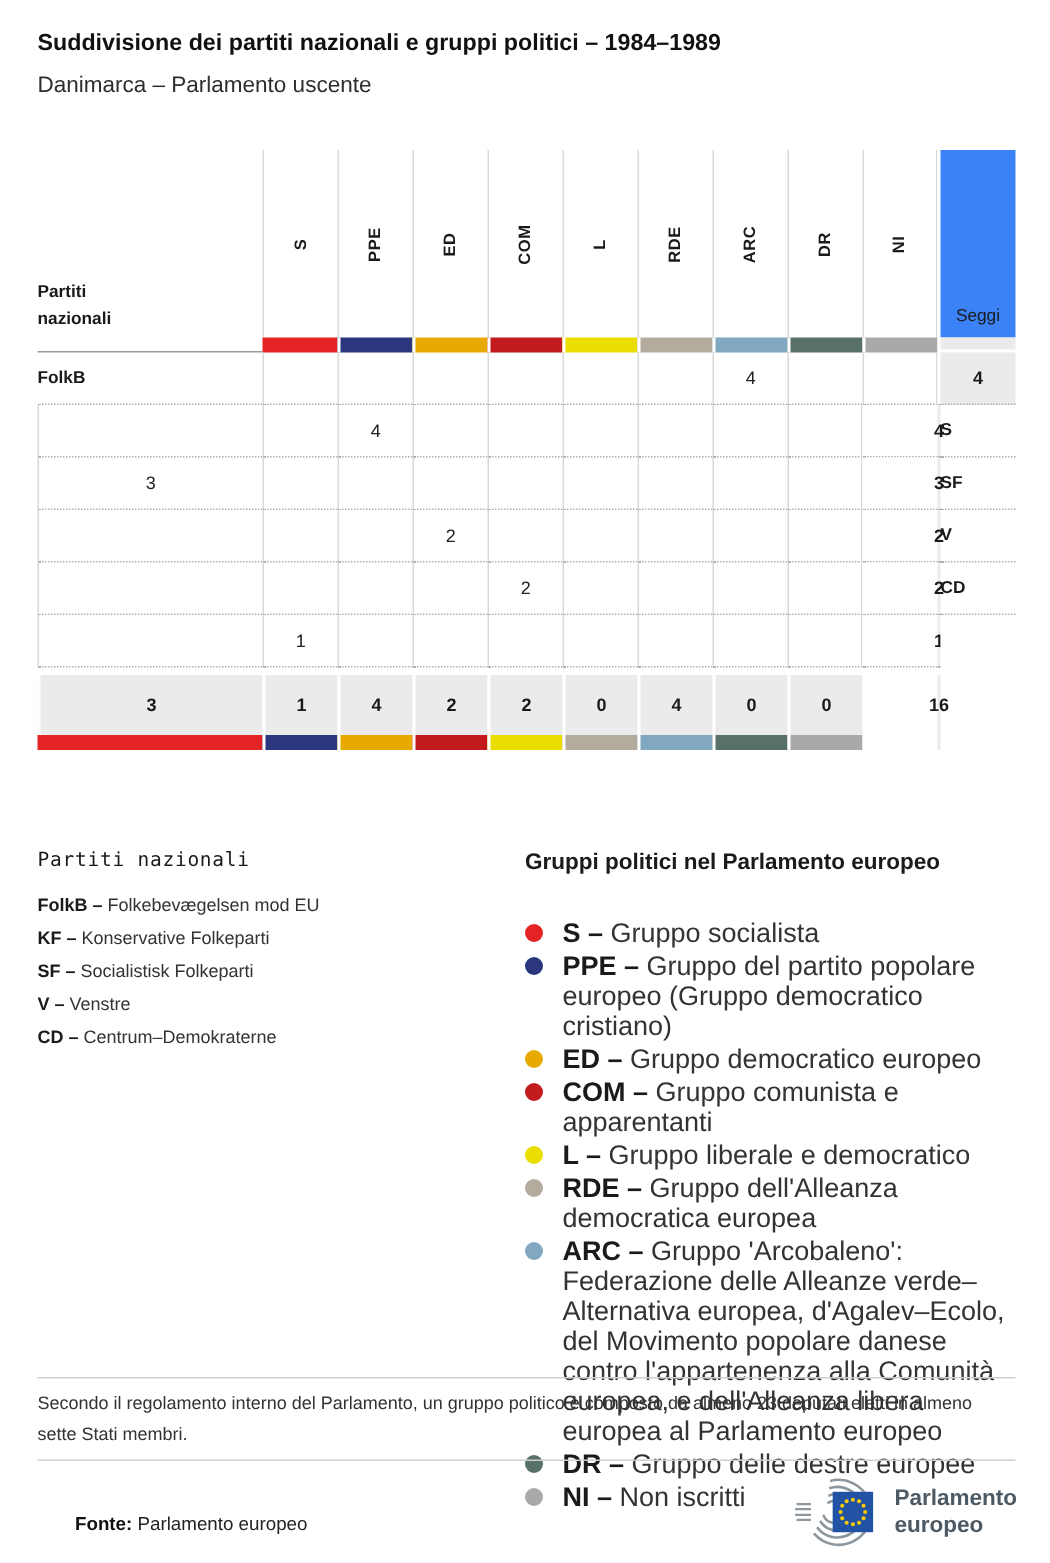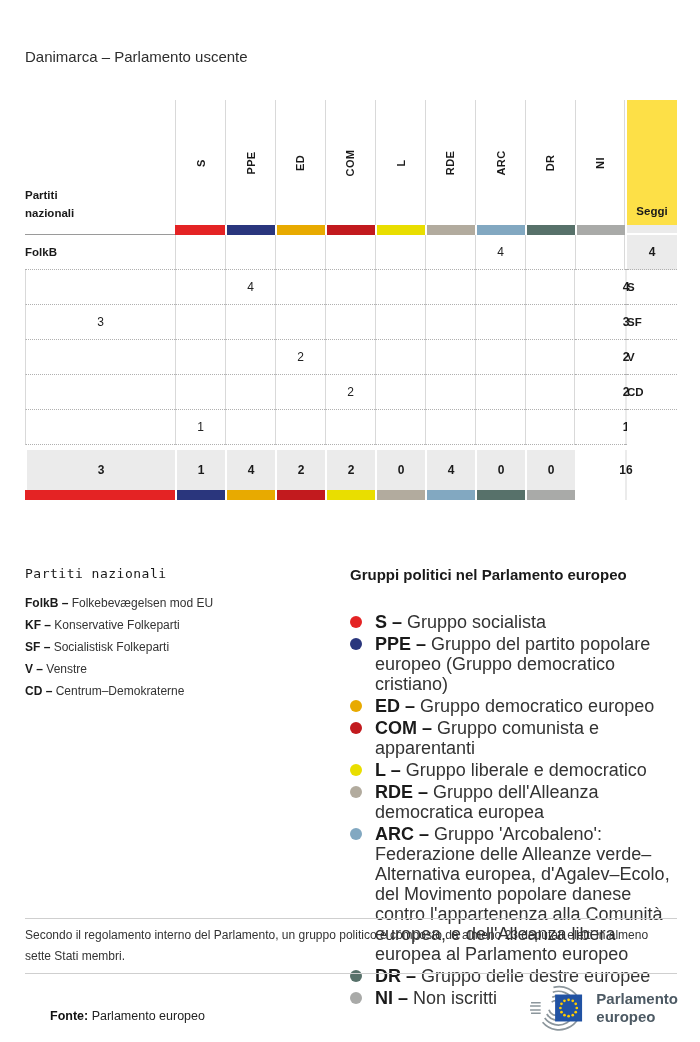--- a/index.html
+++ b/index.html
@@ -21,22 +21,22 @@
   .r-bar  { height:10px; }
   .r-data { height:35px; }
   .r-tot  { height:40px; }
   .vline  { border-left:1px solid #d9d9d9; }
   .vline-r{ border-right:1px solid #d9d9d9; }
   .dotted { border-bottom:1px dotted #b0b0b0; }
   .corner { display:flex; flex-direction:column; justify-content:flex-end; padding-bottom:3px;
             font-weight:bold; font-size:11.5px; line-height:18px; }
   .h-cell { display:flex; align-items:center; justify-content:center; }
   .vlabel { transform:rotate(-90deg); white-space:nowrap; font-weight:bold; font-size:11px; letter-spacing:.4px; }
-  .seggi-head { background:#fde047; display:flex; align-items:flex-end; justify-content:center;
-                padding-bottom:8px; font-weight:bold; font-size:11.5px; }
+  .seggi-head { background:#3b82f6; display:flex; align-items:flex-end; justify-content:center;
+                padding-bottom:8px; font-weight:normal; font-size:11.5px; }
   .bar-label { border-bottom:1px solid #9a9a9a; }
   .bar { border-left:2px solid #fff; }
   .bar.first { border-left:none; }
   .seggi-bar { background:#ebebeb; border-bottom:2px solid #fff; }
   .p-label { display:flex; align-items:center; font-weight:bold; font-size:11.5px; }
   .val { display:flex; align-items:center; justify-content:center; font-size:12px; color:#222; }
   .seggi-val { background:#ebebeb; display:flex; align-items:center; justify-content:center;
                font-weight:bold; font-size:12px; }
   .tot { background:#ebebeb; border-left:2px solid #fff; display:flex; align-items:center;
          justify-content:center; font-weight:bold; font-size:12px; }
@@ -66,20 +66,21 @@
   .source { position:absolute; left:25px; top:1009px; font-size:12.5px; color:#222; }
   .source b { color:#111;margin-left:25px; }
   .logo { position:absolute; right:22px; top:982px; display:flex; align-items:center; gap:9px; }
   .logo-text { font-weight:bold; font-size:15px; line-height:18px; color:#4d5a64; }
 </style>
 </head>
 <body>
 
 <div class="page">
 
+  <div class="title">Suddivisione dei partiti nazionali e gruppi politici – 1984–1989</div>
   <div class="subtitle">Danimarca – Parlamento uscente</div>
 
   <div class="tbl" id="seats-table">
       <div class="cell corner r-head">
         <span>Partiti</span>
         <span>nazionali</span>
       </div>
       <div class="cell h-cell r-head vline">
         <span class="vlabel">S</span>
       </div>

